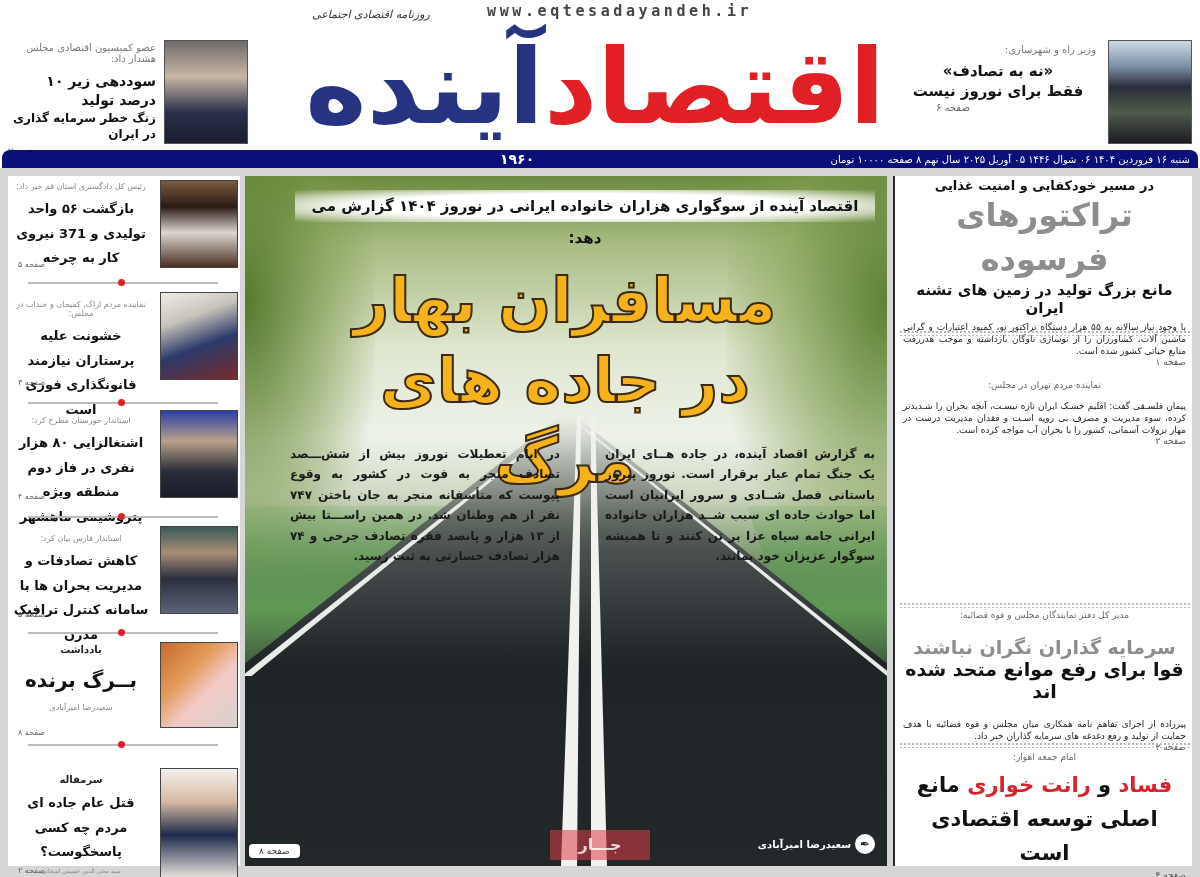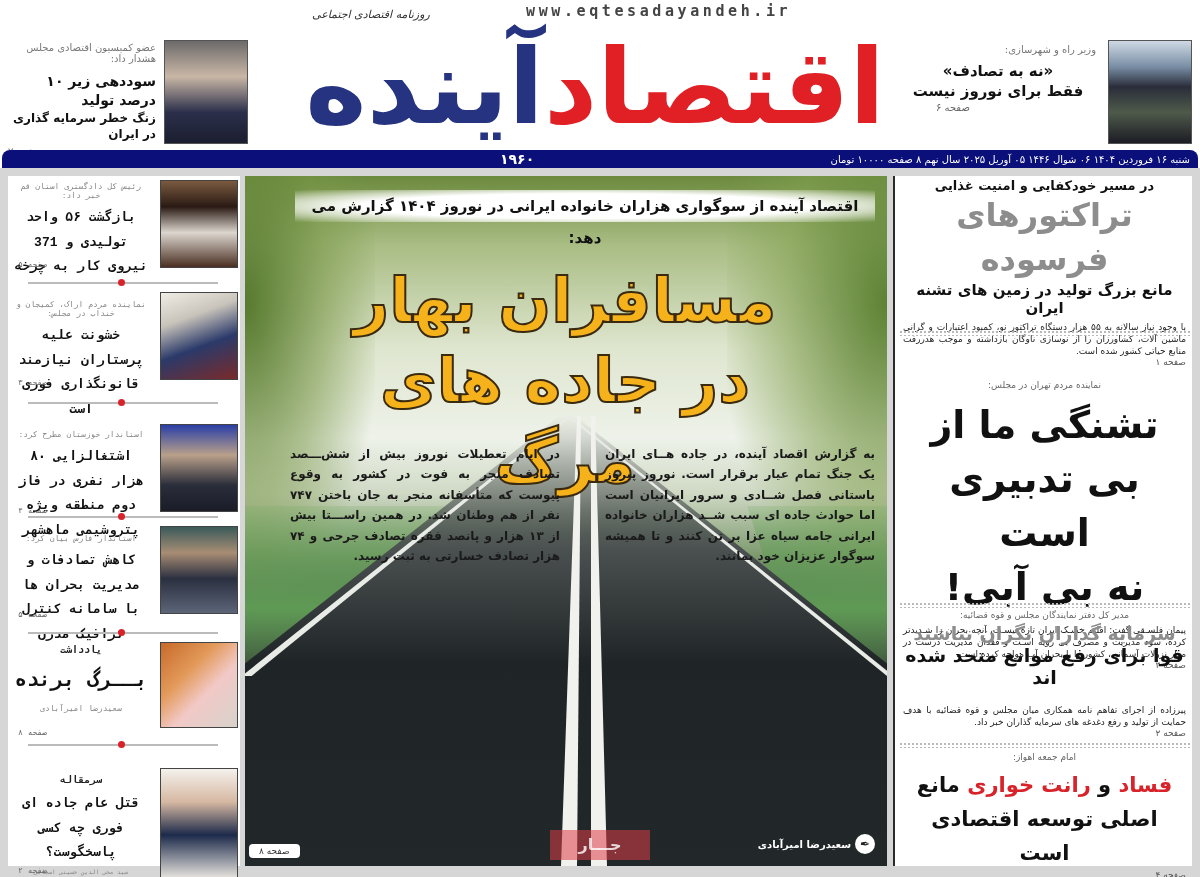--- a/index.html
+++ b/index.html
@@ -5,31 +5,31 @@
   * { box-sizing: border-box; margin: 0; padding: 0; }
   body { width: 1200px; height: 877px; background: #fff; font-family: "DejaVu Sans", sans-serif; overflow: hidden; position: relative; }
   .rtl { direction: rtl; }
   
   .masthead { position: absolute; left: 0; top: 0; width: 1200px; height: 150px; background: #fff; }
   .top-box { position: absolute; top: 40px; height: 106px; }
   .top-box .photo { position: absolute; top: 0; width: 84px; height: 104px; border: 1px solid #555; }
   .top-box .kicker { font-size: 10px; color: #777; }
   .top-box .headline { font-weight: bold; color: #111; line-height: 1.35; }
   .top-box .page { font-size: 10px; color: #666; }
-  .url { position: absolute; left: 526px; top: 2px; font-family: "DejaVu Sans Mono", monospace; font-size: 15px; letter-spacing: 3.6px; color: #444; font-weight: bold; }
+  .url { position: absolute; left: 487px; top: 2px; font-family: "DejaVu Sans Mono", monospace; font-size: 15px; letter-spacing: 3.6px; color: #444; font-weight: bold; }
   .tagline { position: absolute; left: 312px; top: 8px; font-family: "DejaVu Serif", serif; font-style: italic; font-size: 11px; color: #333; }
   .logo { position: absolute; left: 300px; top: 18px; width: 585px; height: 128px; display: flex; direction: rtl; align-items: flex-end; }
   .logo .red { color: #e02025; font-family: "DejaVu Sans", sans-serif; font-weight: bold; font-size: 104px; line-height: 118px; letter-spacing: -4px; }
   .logo .blue { color: #253380; font-family: "DejaVu Sans", sans-serif; font-weight: bold; font-size: 104px; line-height: 118px; letter-spacing: -4px; }
   .dateband { position: absolute; left: 2px; top: 150px; width: 1196px; height: 18px; background: #0a0f7a; border-radius: 8px 8px 0 0; color: #fff; font-size: 10px; display: flex; align-items: center; justify-content: space-between; direction: rtl; padding: 0 8px; }
   .dateband .issue { font-size: 14px; font-weight: bold; margin-left: 490px; }
   .bodybg { position: absolute; left: 0; top: 168px; width: 1200px; height: 709px; background: #d6d6d6; }
   
   .leftcol { position: absolute; left: 8px; top: 176px; width: 232px; height: 690px; background: #fff; }
-  .litem { position: absolute; left: 0; width: 232px; font-family: Liberation Mono, monospace; }
+  .litem { position: absolute; left: 0; width: 232px; }
   .litem .photo { position: absolute; right: 2px; width: 78px; border: 1px solid #444; }
   .litem .txt { position: absolute; right: 90px; left: 4px; text-align: center; direction: rtl; }
   .litem .kicker { font-size: 8px; color: #888; margin-bottom: 6px; }
   .litem .headline { font-size: 13px; font-weight: bold; color: #111; line-height: 1.9; }
   .litem .page { position: absolute; left: 10px; font-size: 8px; color: #666; }
   .sep { position: absolute; left: 20px; width: 190px; height: 2px; background: #bbb; }
   .sep::after { content: ""; position: absolute; left: 90px; top: -3px; width: 7px; height: 7px; border-radius: 50%; background: #d8232a; }
   
   .feature { position: absolute; left: 245px; top: 176px; width: 642px; height: 690px; overflow: hidden;
     background: linear-gradient(180deg, #6c8a3e 0%, #a9bd84 10%, #dfe6cf 25%, #eef2ea 38%, #cfd9c4 46%, #7d9a6e 55%, #4b5a4e 62%, #2e3333 72%, #252a2c 100%); }
@@ -113,21 +113,21 @@
   <div class="litem" style="top:116px;height:100px;">
     <div class="photo" style="top:0;height:88px;background:linear-gradient(160deg,#f0ede6 0%,#c9c4bb 30%,#2b3a6a 60%,#7a2a2a 100%);"></div>
     <div class="txt" style="top:8px;">
       <div class="kicker">نماینده مردم اراک، کمیجان و خنداب در مجلس:</div>
       <div class="headline">خشونت علیه پرستاران نیازمند قانونگذاری فوری است</div>
     </div>
     <div class="page" style="top:86px;">صفحه ۳</div>
   </div>
   <div class="sep" style="top:226px;"></div>
 
-  <div class="litem" style="top:248px;height:96px;">
+  <div class="litem" style="top:234px;height:96px;">
     <div class="photo" style="top:0;height:88px;background:linear-gradient(180deg,#2a3fa6 0%,#b9a08a 35%,#2a2d3a 70%,#1a1c28 100%);"></div>
     <div class="txt" style="top:6px;">
       <div class="kicker">استاندار خوزستان مطرح کرد:</div>
       <div class="headline">اشتغالزایی ۸۰ هزار نفری در فاز دوم منطقه ویژه پتروشیمی ماهشهر</div>
     </div>
     <div class="page" style="top:82px;">صفحه ۴</div>
   </div>
   <div class="sep" style="top:340px;"></div>
 
   <div class="litem" style="top:350px;height:96px;">
@@ -148,21 +148,21 @@
       <div class="kicker" style="margin-top:4px;">سعیدرضا امیرآبادی</div>
     </div>
     <div class="page" style="top:88px;">صفحه ۸</div>
   </div>
   <div class="sep" style="top:568px;"></div>
 
   <div class="litem" style="top:556px;height:112px;margin-top:36px;">
     <div class="photo" style="top:0;height:112px;background:linear-gradient(180deg,#f4f1ec 0%,#d6b8a2 30%,#1c2a4a 60%,#ece8e2 100%);"></div>
     <div class="txt" style="top:6px;">
       <div class="kicker" style="font-size:10px;color:#222;font-weight:bold;">سرمقاله</div>
-      <div class="headline">قتل عام جاده ای فوری چه کسی پاسخگوست؟</div>
+      <div class="headline">قتل عام جاده ای مردم چه کسی پاسخگوست؟</div>
       <div class="kicker" style="font-size:6px;margin-top:2px;">سید محی الدین حسینی اسجانی</div>
     </div>
     <div class="page" style="top:98px;">صفحه ۲</div>
   </div>
 </div>
 
 <div class="feature">
   <div class="trees-l"></div>
   <div class="trees-r"></div>
   <div class="grass-l"></div>
@@ -194,33 +194,28 @@
     <div style="font-size:13px;font-weight:bold;color:#111;">در مسیر خودکفایی و امنیت غذایی</div>
     <div style="font-size:32px;font-weight:bold;color:#8d8d8d;line-height:44px;">تراکتورهای فرسوده</div>
     <div style="font-size:15px;font-weight:bold;color:#111;">مانع بزرگ تولید در زمین های تشنه ایران</div>
     <div class="body" style="margin-top:4px;">با وجود نیاز سالانه به ۵۵ هزار دستگاه تراکتور نو، کمبود اعتبارات و گرانی ماشین آلات، کشاورزان را از نوسازی ناوگان بازداشته و موجب هدررفت منابع حیاتی کشور شده است.</div>
     <div class="page">صفحه ۱</div>
   </div>
   <div class="dots" style="top:154px;"></div>
 
   <div class="rsec" style="top:178px;margin-top:26px;">
     <div class="kicker">نماینده مردم تهران در مجلس:</div>
-    <div style="font-size:38px;font-weight:bold;color:#111;line-height:54px;margin-top:8px;">
-      <div>تشنگی ما از</div>
-      <div>بی تدبیری است</div>
-      <div>نه بی آبی!</div>
-    </div>
     <div class="body" style="margin-top:10px;">پیمان فلسـقی گفت: اقلیم خشـک ایران تازه نیسـت، آنچه بحران را شـدیدتر کرده، سوء مدیریت و مصرف بی رویه اسـت و فقدان مدیریت درست در مهار نزولات آسمانی، کشور را با بحران آب مواجه کرده است.</div>
     <div class="page">صفحه ۳</div>
   </div>
   <div class="dots" style="top:426px;"></div>
 
   <div class="rsec" style="top:434px;">
     <div class="kicker">مدیر کل دفتر نمایندگان مجلس و قوه قضائیه:</div>
-    <div style="font-size:19px;font-weight:bold;color:#8d8d8d;margin-top:2px;">سرمایه گذاران نگران نباشند</div>
+    <div style="font-size:19px;font-weight:bold;color:#8d8d8d;margin-top:16px;">سرمایه گذاران نگران نباشند</div>
     <div style="font-size:19px;font-weight:bold;color:#111;">قوا برای رفع موانع متحد شده اند</div>
     <div class="body" style="margin-top:16px;">پیرزاده از اجرای تفاهم نامه همکاری میان مجلس و قوه قضائیه با هدف حمایت از تولید و رفع دغدغه های سرمایه گذاران خبر داد.</div>
     <div class="page">صفحه ۲</div>
   </div>
   <div class="dots" style="top:566px;"></div>
 
   <div class="rsec" style="top:576px;">
     <div class="kicker">امام جمعه اهواز:</div>
     <div style="font-size:21px;font-weight:bold;color:#111;margin-top:6px;line-height:34px;">
       <span style="color:#d8232a;">فساد</span><span> و </span><span style="color:#d8232a;">رانت خواری</span><span> مانع</span>

